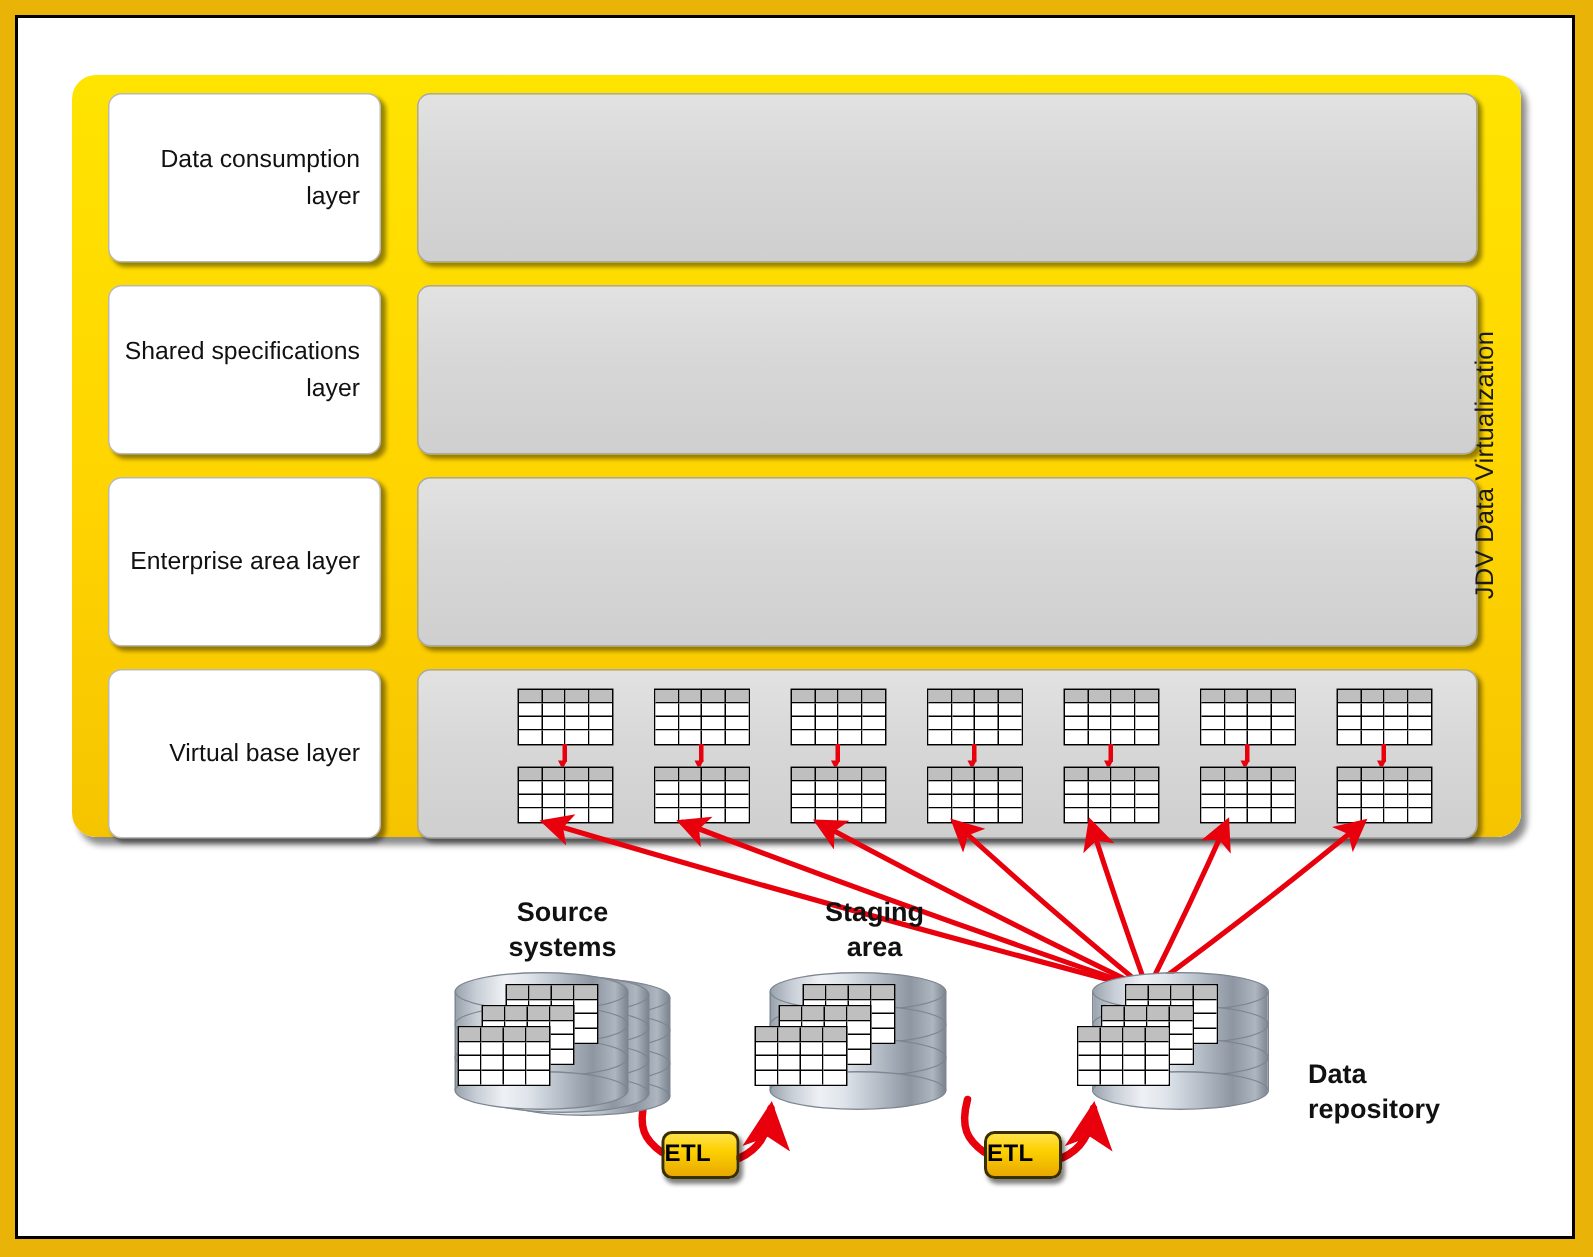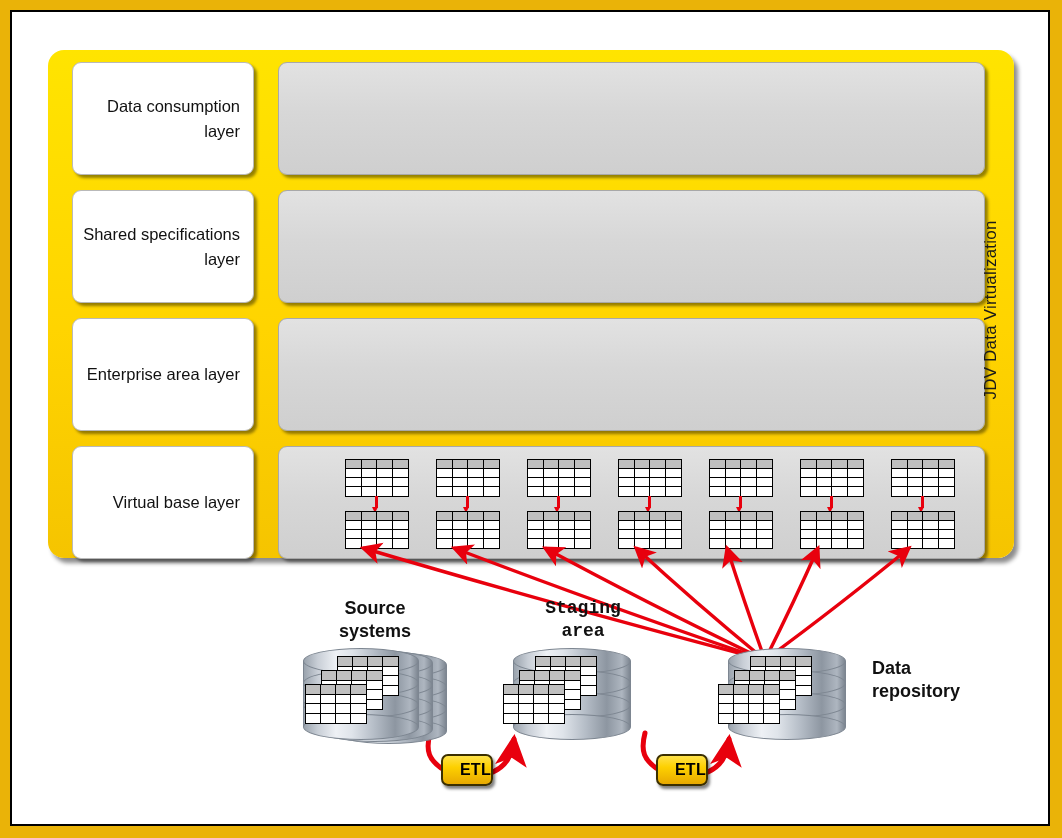--- a/index.html
+++ b/index.html
@@ -143,21 +143,21 @@
 
   .db-label {
     position: absolute;
     font-size: 18px;
     font-weight: bold;
     color: #111111;
     line-height: 23px;
     text-align: center;
     white-space: pre-line;
   }
-  .db-label.left-align { text-align: left; }
+  .db-label.left-align { text-align: left; margin-top: 48px; }
 
   
   .cyl { position: absolute; }
   .cyl .body {
     position: absolute;
     left: 0; top: 0;
     width: 100%; height: 100%;
   }
   .disc {
     position: absolute;
@@ -189,21 +189,21 @@
     position: absolute;
     width: 52px;
     height: 32px;
     border-radius: 7px;
     background: linear-gradient(180deg,#ffe24a 0%, #fdd000 40%, #e8a900 100%);
     border: 2px solid #3b2f00;
     box-shadow: 2px 3px 3px rgba(0,0,0,0.5);
     box-sizing: border-box;
     display: flex;
     align-items: center;
-    justify-content: flex-end;
+    justify-content: flex-start;
     font-size: 16px;
     font-weight: bold;
     color: #000000;
     letter-spacing: 0.3px;
   }
 
   svg.overlay {
     position: absolute;
     left: 0; top: 0;
     width: 1062px; height: 838px;
@@ -636,21 +636,21 @@
         <i></i>
         <i></i>
         <i></i>
         <i></i>
         <i></i>
         <i></i>
         <i></i>
       </div>
     </div>
 
-  <div class="db-label" style="left:513px; top:597px; width:140px;font-family:Liberation Mono, monospace;">Staging
+  <div class="db-label" style="left:513px; top:597px; width:140px;">Staging
 area</div>
   <div class="cyl" id="cyl-staging" style="left:513px; top:648px; width:118px; height:84px;">
       <div class="body" style="left: 0px; top: 0px; width: 118px; height: 84px;">
         <div class="shell" style="top: 13px; height: 22px;"></div>
         <div class="shell" style="top: 35px; height: 22px;"></div>
         <div class="shell" style="top: 57px; height: 22px;"></div>
         <div class="disc" style="top: 0px;"></div>
         <div class="disc" style="top: 22px;"></div>
         <div class="disc" style="top: 44px;"></div>
         <div class="disc" style="top: 66px;"></div>

